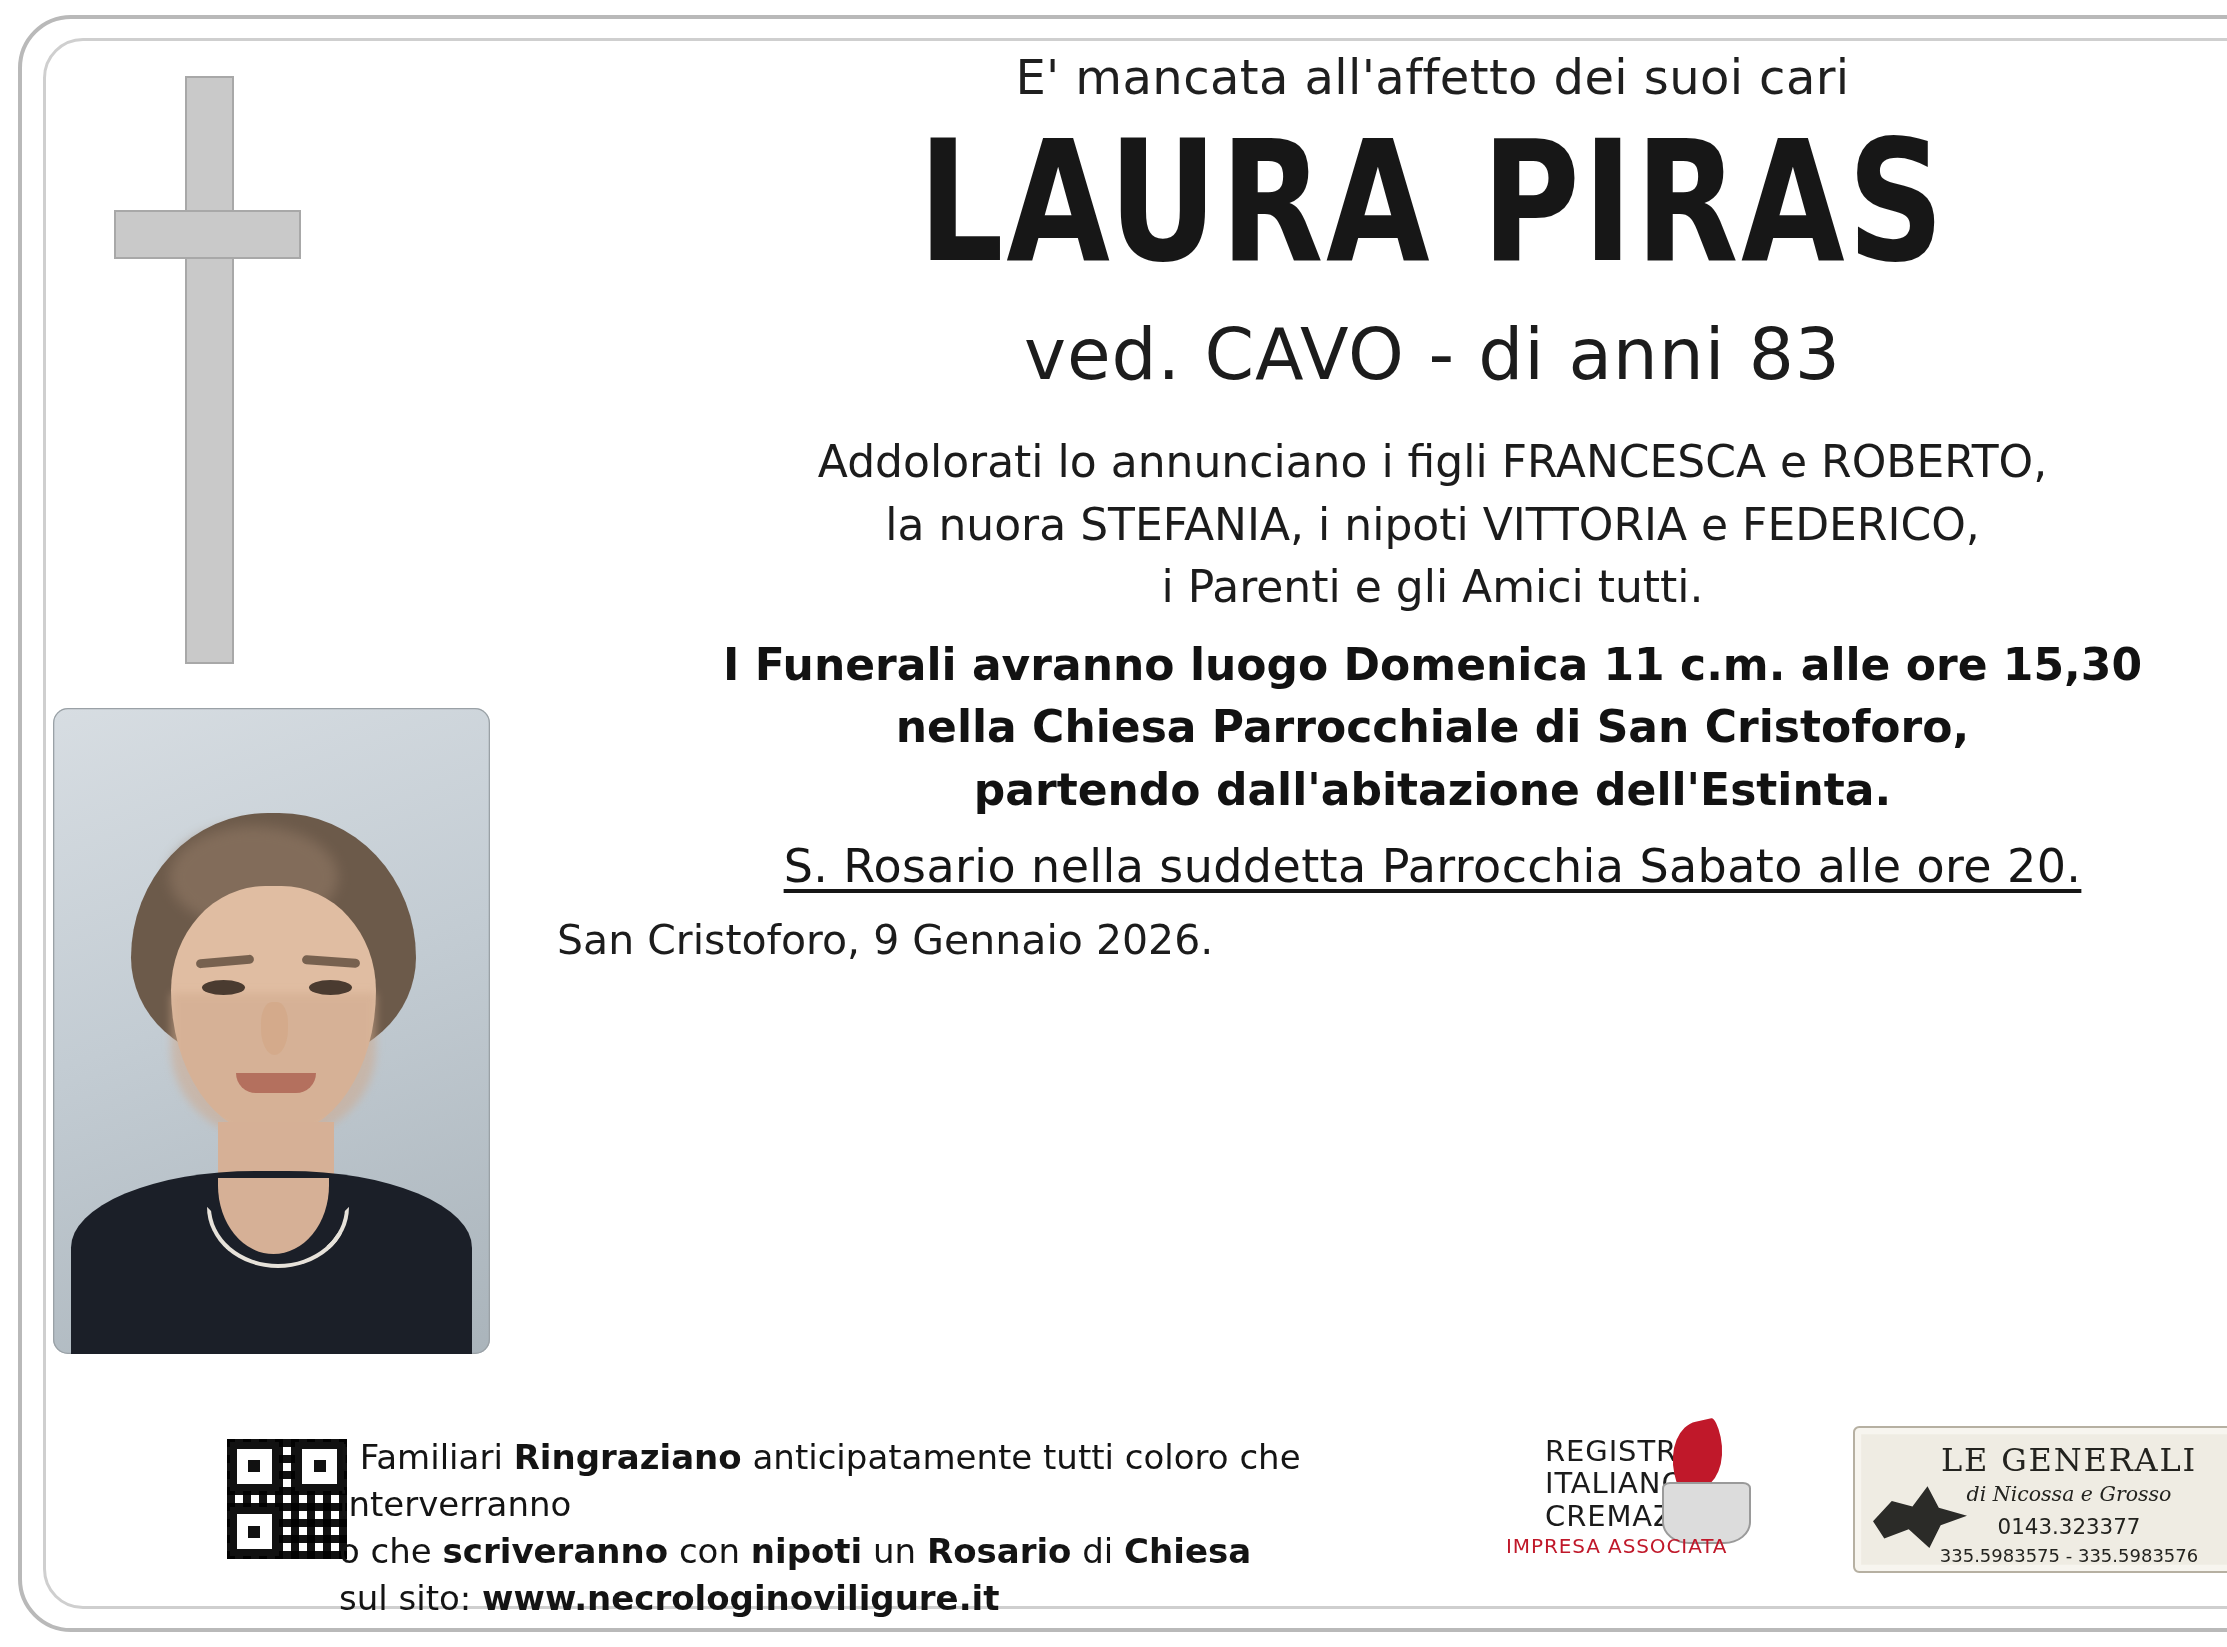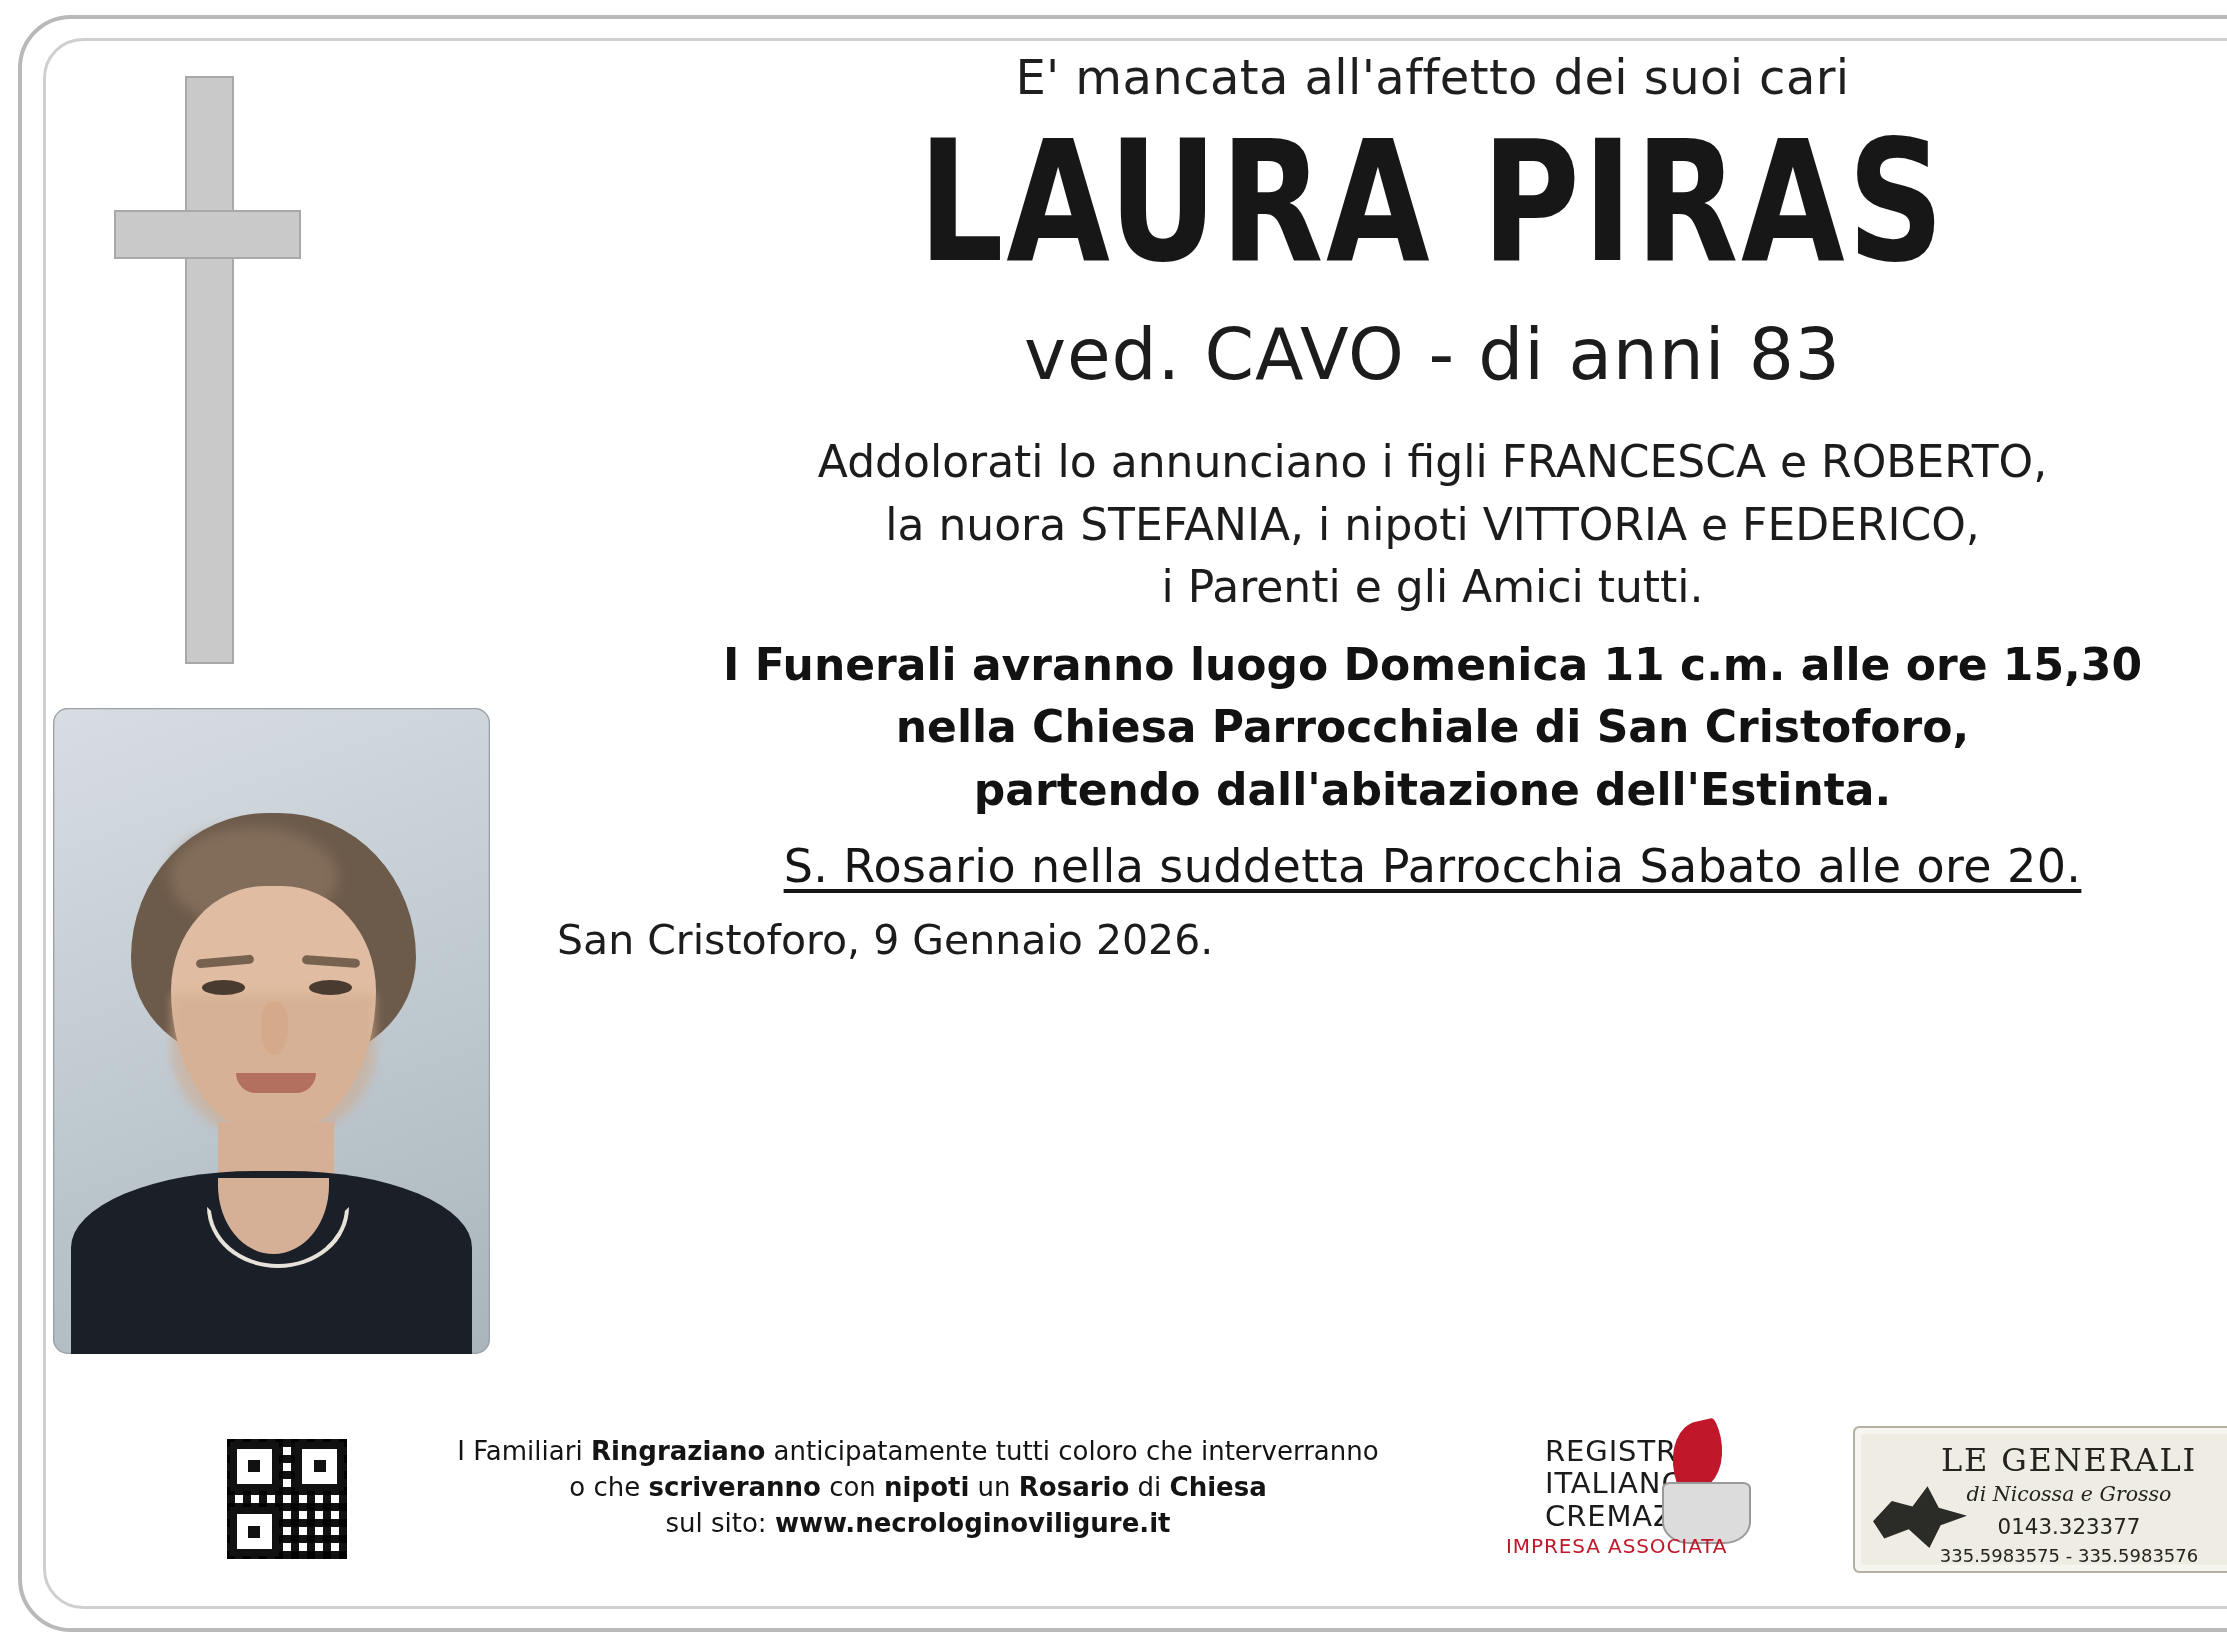--- a/index.html
+++ b/index.html
@@ -302,22 +302,22 @@
     width: 11.6px; height: 11.6px;
     margin: -5.8px 0 0 -5.8px;
     background: #111;
   }
 
   .thanks {
     position: absolute;
     left: 339px;
     top: 17px;
     width: 1158px;
-    text-align: center;
-    font-size: 26px;
+    text-align: left;
+    font-size: 34px;
     line-height: 1.38;
     color: #141414;
   }
   .thanks b { font-weight: bold; }
 
   .logo-ric {
     position: absolute;
     left: 1506px;
     top: 4.5px;
     width: 303px;

